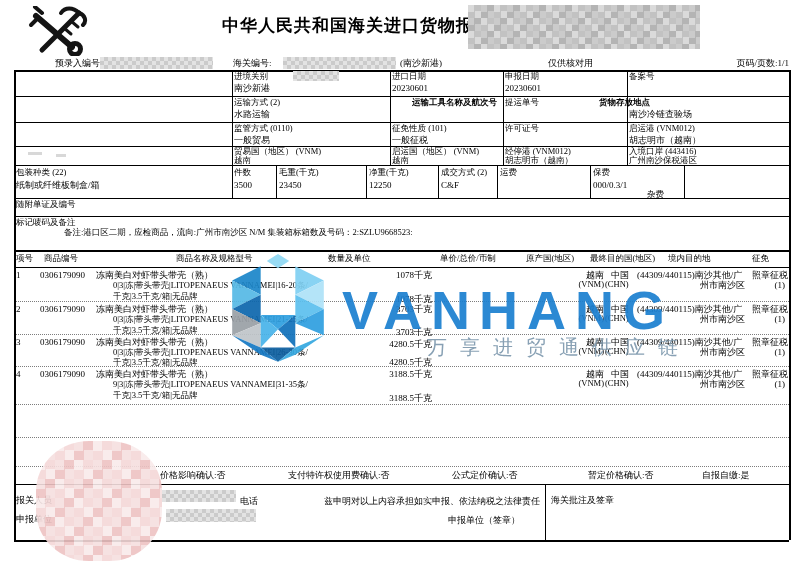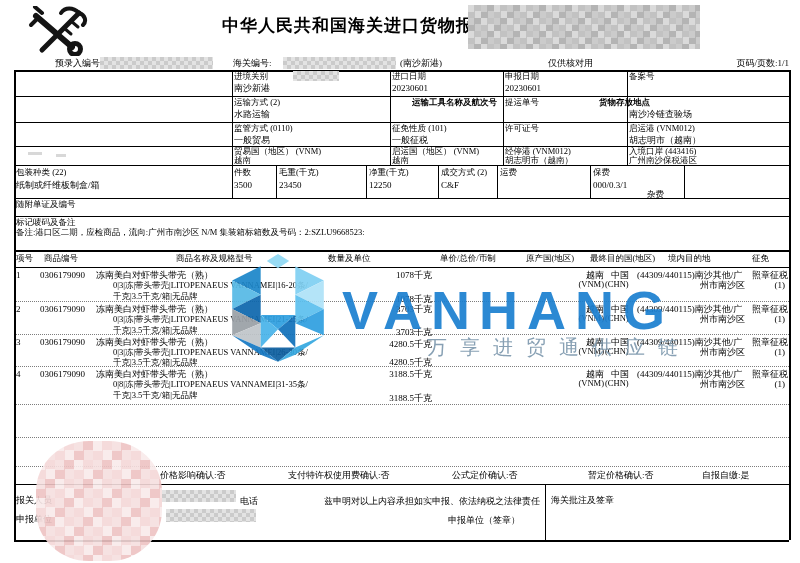--- a/index.html
+++ b/index.html
@@ -139,21 +139,21 @@
   <div class="abs f9" style="left:369px;top:180px;">12250</div>
   <div class="abs f8" style="left:441px;top:168px;">成交方式 (2)</div>
   <div class="abs f9" style="left:441px;top:180px;">C&amp;F</div>
   <div class="abs f8" style="left:500px;top:168px;">运费</div>
   <div class="abs f8" style="left:593px;top:168px;">保费</div>
   <div class="abs f9" style="left:593px;top:180px;">000/0.3/1</div>
   <div class="abs f8" style="left:647px;top:168px;margin-top:22px;">杂费</div>
 
   <div class="abs f8" style="left:16px;top:200px;">随附单证及编号</div>
   <div class="abs f8" style="left:16px;top:218px;">标记唛码及备注</div>
-  <div class="abs f8" style="left:16px;top:228px;">备注:港口区二期，应检商品，流向:广州市南沙区 N/M  集装箱标箱数及号码：2:SZLU9668523:</div>
+  <div class="abs f8" style="left:16px;top:228px;padding-left:48px;">备注:港口区二期，应检商品，流向:广州市南沙区 N/M  集装箱标箱数及号码：2:SZLU9668523:</div>
 
   <div class="abs f8" style="left:16px;top:254px;">项号</div>
   <div class="abs f8" style="left:44px;top:254px;">商品编号</div>
   <div class="abs f8" style="left:176px;top:254px;">商品名称及规格型号</div>
   <div class="abs f8" style="left:328px;top:254px;">数量及单位</div>
   <div class="abs f8" style="left:440px;top:254px;">单价/总价/币制</div>
   <div class="abs f8" style="left:526px;top:254px;">原产国(地区)</div>
   <div class="abs f8" style="left:590px;top:254px;">最终目的国(地区)</div>
   <div class="abs f8" style="left:668px;top:254px;">境内目的地</div>
   <div class="abs f8" style="left:752px;top:254px;">征免</div>
@@ -202,21 +202,21 @@
   <div class="abs f9" style="left:611px;top:337px;">中国</div>
   <div class="abs f8" style="left:605px;top:347px;">(CHN)</div>
   <div class="abs f9" style="left:637px;top:337px;">(44309/440115)南沙其他/广</div>
   <div class="abs f9" style="left:700px;top:347px;">州市南沙区</div>
   <div class="abs f9 right" style="left:745px;top:337px;width:43px;">照章征税</div>
   <div class="abs f9 right" style="left:745px;top:347px;width:40px;">(1)</div>
 
   <div class="abs f9" style="left:16px;top:369px;">4</div>
   <div class="abs f9" style="left:40px;top:369px;">0306179090</div>
   <div class="abs f9" style="left:96px;top:369px;">冻南美白对虾带头带壳（熟）</div>
-  <div class="abs f8" style="left:113px;top:380px;">0|8|冻|带头带壳|LITOPENAEUS VANNAMEI|31-35条/</div>
+  <div class="abs f8" style="left:113px;top:380px;">9|3|冻|带头带壳|LITOPENAEUS VANNAMEI|31-35条/</div>
   <div class="abs f8" style="left:113px;top:391px;">千克|3.5千克/箱|无品牌</div>
   <div class="abs f9 right" style="left:330px;top:369px;width:102px;">3188.5千克</div>
   <div class="abs f9 right" style="left:330px;top:393px;width:102px;">3188.5千克</div>
   <div class="abs f9 right" style="left:540px;top:369px;width:64px;">越南</div>
   <div class="abs f8 right" style="left:540px;top:379px;width:64px;">(VNM)</div>
   <div class="abs f9" style="left:611px;top:369px;">中国</div>
   <div class="abs f8" style="left:605px;top:379px;">(CHN)</div>
   <div class="abs f9" style="left:637px;top:369px;">(44309/440115)南沙其他/广</div>
   <div class="abs f9" style="left:700px;top:379px;">州市南沙区</div>
   <div class="abs f9 right" style="left:745px;top:369px;width:43px;">照章征税</div>

